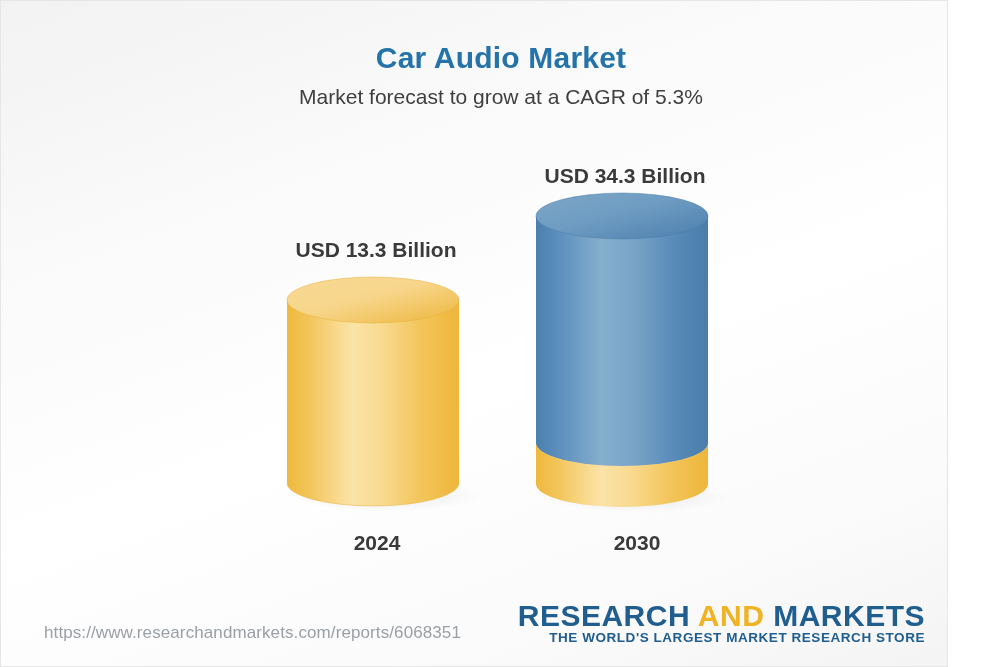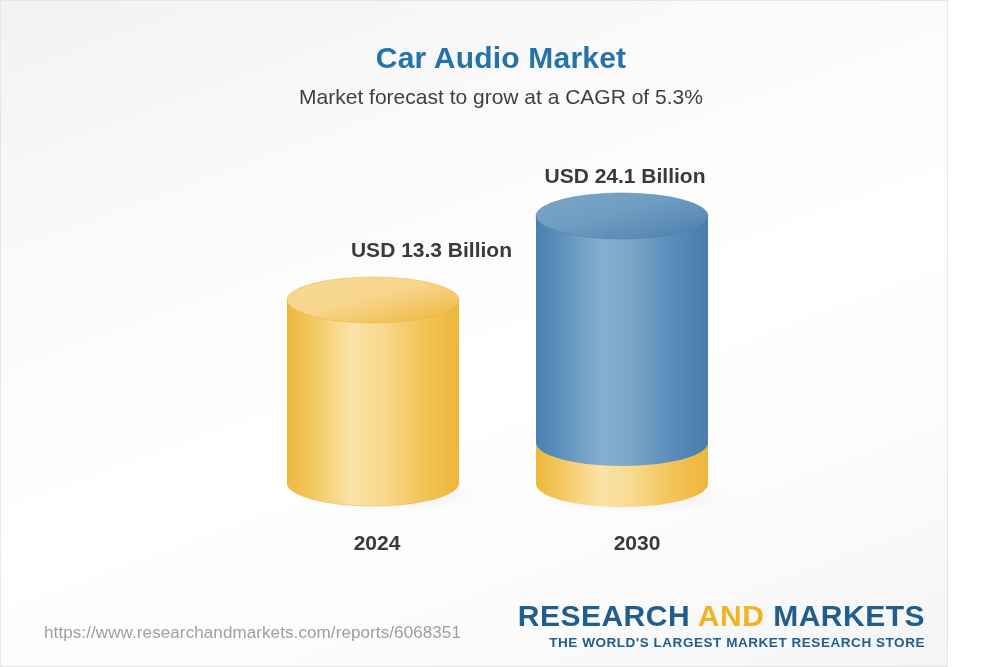--- a/index.html
+++ b/index.html
@@ -96,41 +96,40 @@
   }
   #brand-wordmark {
     font-size: 30px;
     font-weight: bold;
     color: #205e8f;
     letter-spacing: 0.5px;
     white-space: nowrap;
   }
   #brand-wordmark .accent { color: #f0b323; }
   #brand-tagline {
-    margin-top: 5px;
     font-size: 13.5px;
     font-weight: bold;
     color: #205e8f;
     letter-spacing: 0.55px;
     white-space: nowrap;
   }
 </style>
 </head>
 <body>
 
 <div id="page">
 
   <div id="chart-title">Car Audio Market</div>
   <div id="chart-subtitle">Market forecast to grow at a CAGR of 5.3%</div>
 
   <div id="plot-area">
 
     <div class="bar-group">
 
-      <div class="value-label" style="left:211px; top:97px;text-align:right;">USD 13.3 Billion</div>
+      <div class="value-label" style="left:225px; top:97px;">USD 13.3 Billion</div>
 
       <svg class="cyl-svg" style="left:283px; top:136px;" width="190" height="240" viewBox="0 0 190 240">
         <defs>
           <linearGradient id="goldBody1" x1="0" y1="0" x2="1" y2="0">
             <stop offset="0%" stop-color="#eeb83c"></stop>
             <stop offset="14%" stop-color="#f3c75e"></stop>
             <stop offset="38%" stop-color="#fbe3a8"></stop>
             <stop offset="56%" stop-color="#f8d98e"></stop>
             <stop offset="78%" stop-color="#f3c55a"></stop>
             <stop offset="100%" stop-color="#eeb63a"></stop>
@@ -157,21 +156,21 @@
 
         <ellipse cx="89" cy="23" rx="86" ry="23" fill="url(#goldTop1)"></ellipse>
         <ellipse cx="89" cy="23" rx="86" ry="23" fill="none" stroke="#e7ad2e" stroke-opacity="0.45" stroke-width="1"></ellipse>
       </svg>
 
       <div class="category-label" style="left:226px; top:390px;">2024</div>
     </div>
 
     <div class="bar-group">
 
-      <div class="value-label" style="left:474px; top:23px;">USD 24.1 Billion</div>
+      <div class="value-label" style="left:474px; top:23px;">USD 34.3 Billion</div>
 
       <svg class="cyl-svg" style="left:532px; top:52px;" width="190" height="325" viewBox="0 0 190 325">
         <defs>
           <linearGradient id="blueBody2" x1="0" y1="0" x2="1" y2="0">
             <stop offset="0%" stop-color="#4b7fad"></stop>
             <stop offset="14%" stop-color="#5d90bd"></stop>
             <stop offset="38%" stop-color="#86aecd"></stop>
             <stop offset="56%" stop-color="#7aa5c8"></stop>
             <stop offset="78%" stop-color="#5b8cba"></stop>
             <stop offset="100%" stop-color="#4a7dab"></stop>

